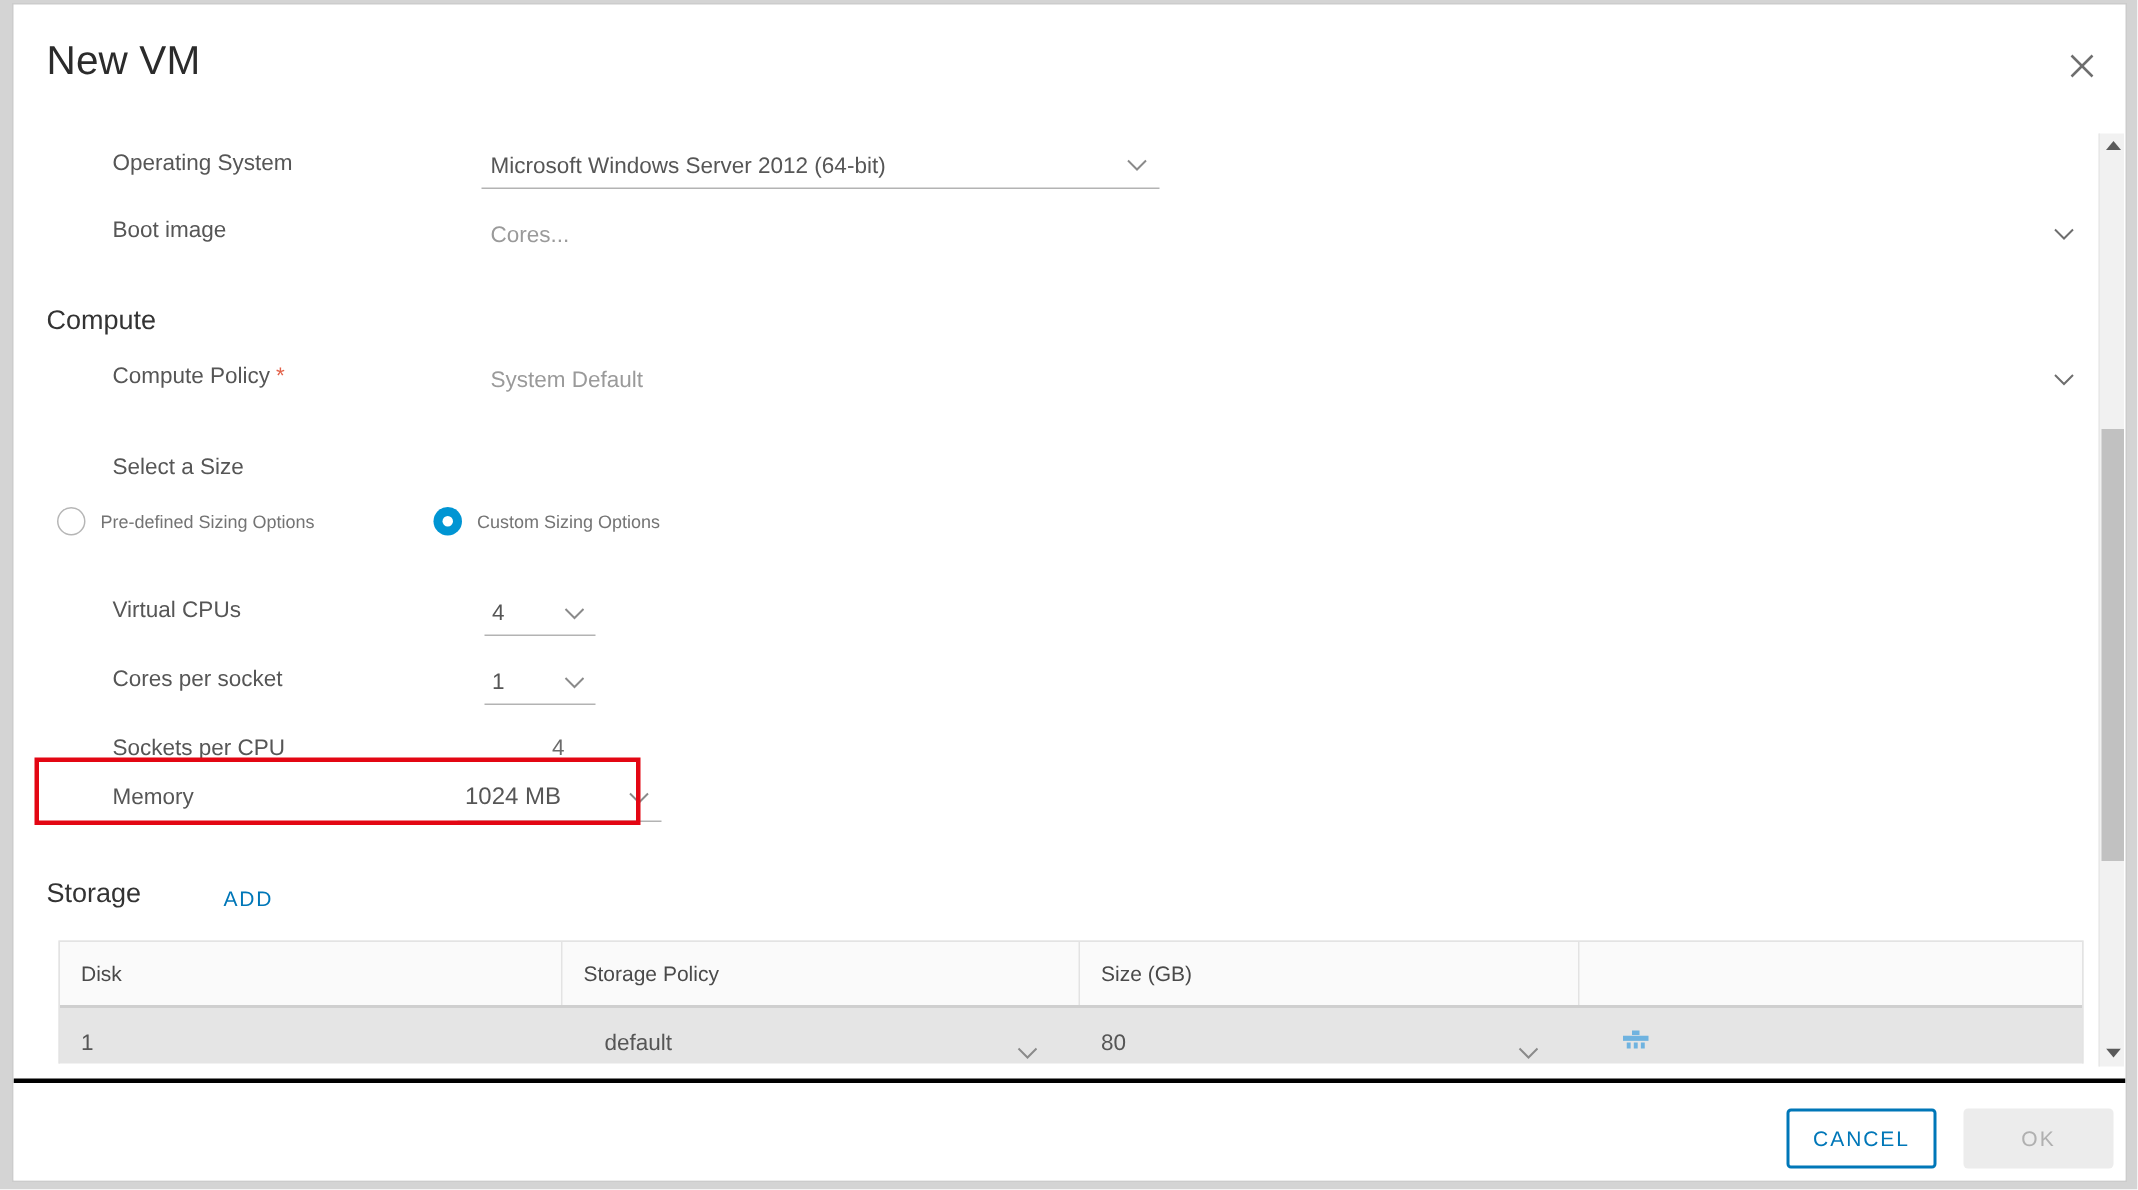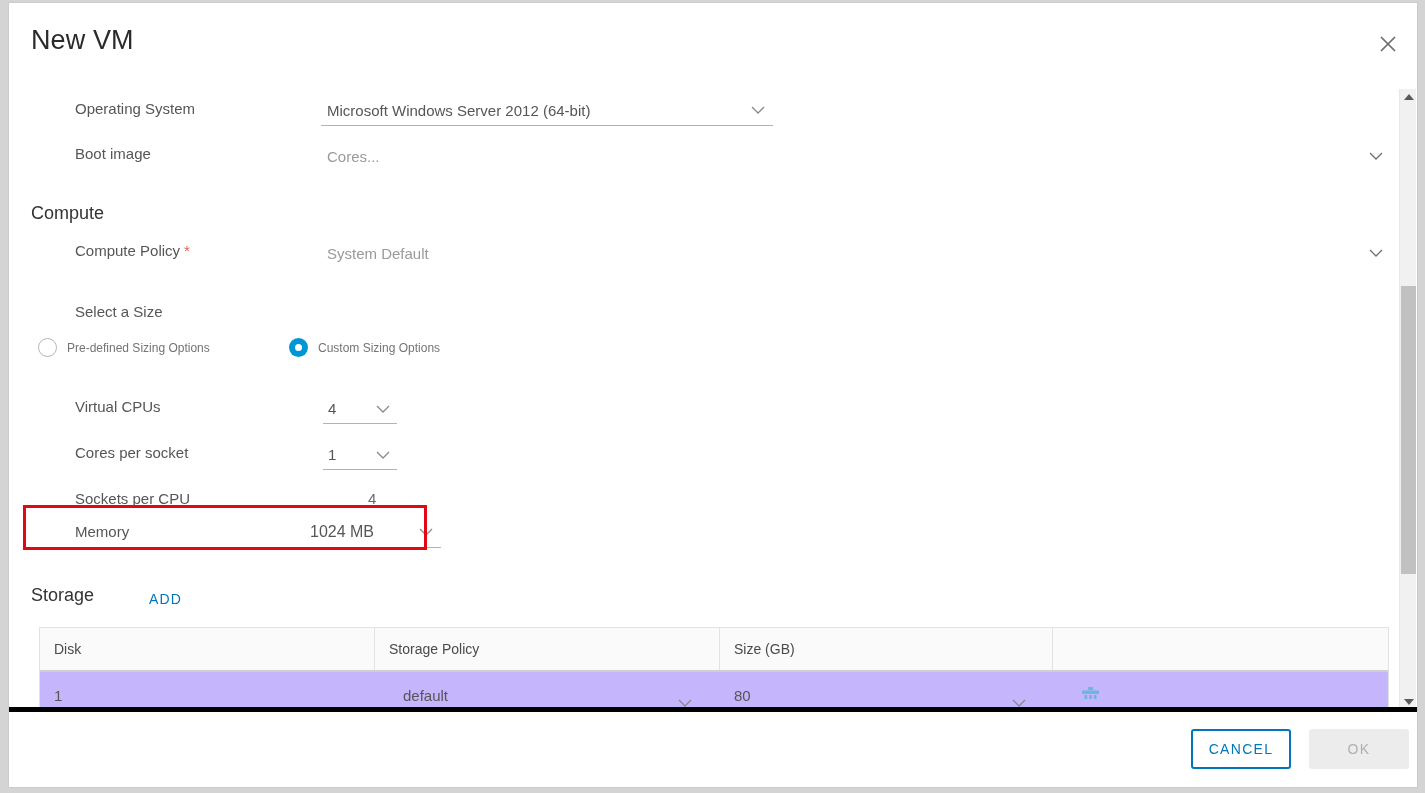--- a/index.html
+++ b/index.html
@@ -135,21 +135,21 @@
     font-size: 14px;
     color: #0077b8;
     letter-spacing: 1.2px;
     cursor: pointer;
   }
   .tbl {
     position: absolute;
     left: 30px; top: 552px;
     width: 1350px;
     border: 1px solid #e3e3e3;
-    background: #c4b5fd;
+    background: #e5e5e5;
   }
   .tbl-head {
     display: flex;
     height: 44px;
     background: #fafafa;
     border-bottom: 2px solid #cfcfcf;
   }
   .th {
     font-size: 14px;
     color: #4a4a4a;
@@ -209,23 +209,23 @@
     left: 1px; top: 197px;
     width: 15px; height: 288px;
     background: #c1c1c1;
     cursor: pointer;
   }
 
   
   .footer {
     position: absolute;
     left: 0; bottom: 0;
-    width: 1408px; height: 80px;
+    width: 1408px; height: 68px;
     background: #ffffff;
-    border-top: 5px solid #000000;
+    border-top: 3px solid #000000;
   }
   .btn {
     position: absolute;
     top: 17px;
     height: 40px;
     font-size: 14px;
     letter-spacing: 1.3px;
     display: flex;
     align-items: center;
     justify-content: center;

